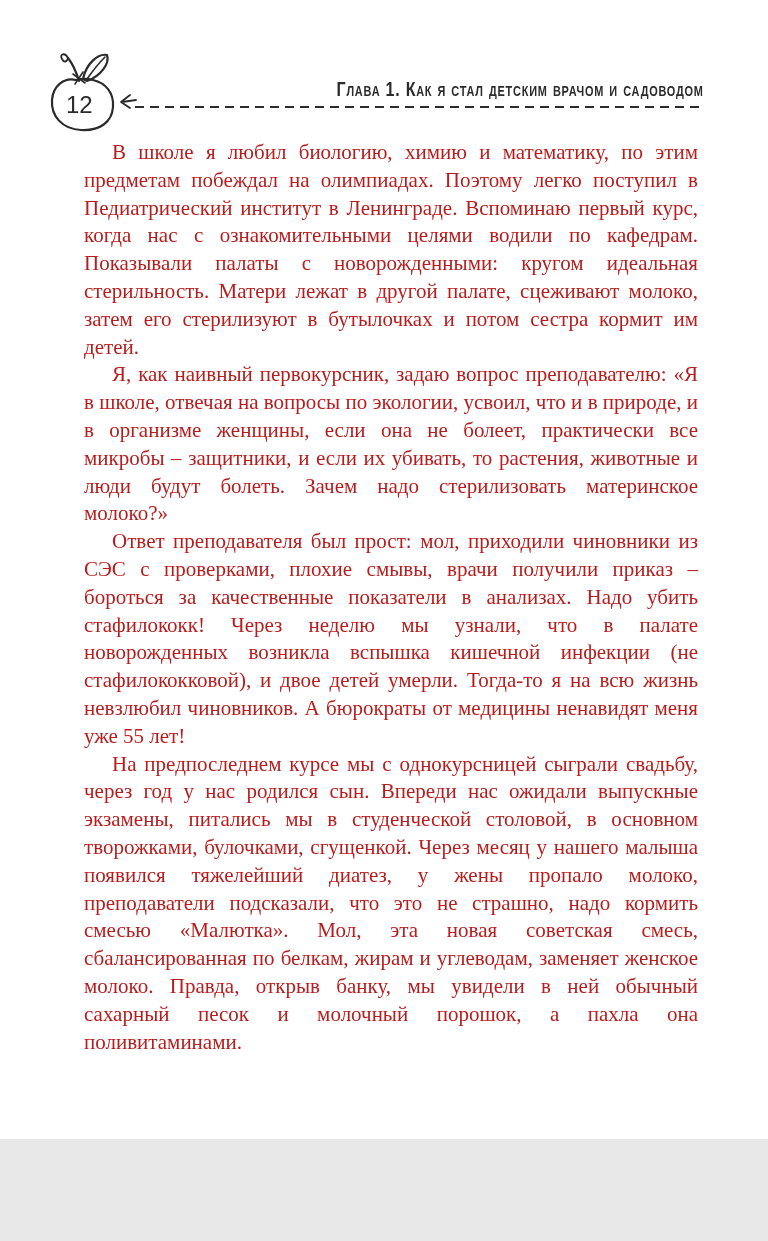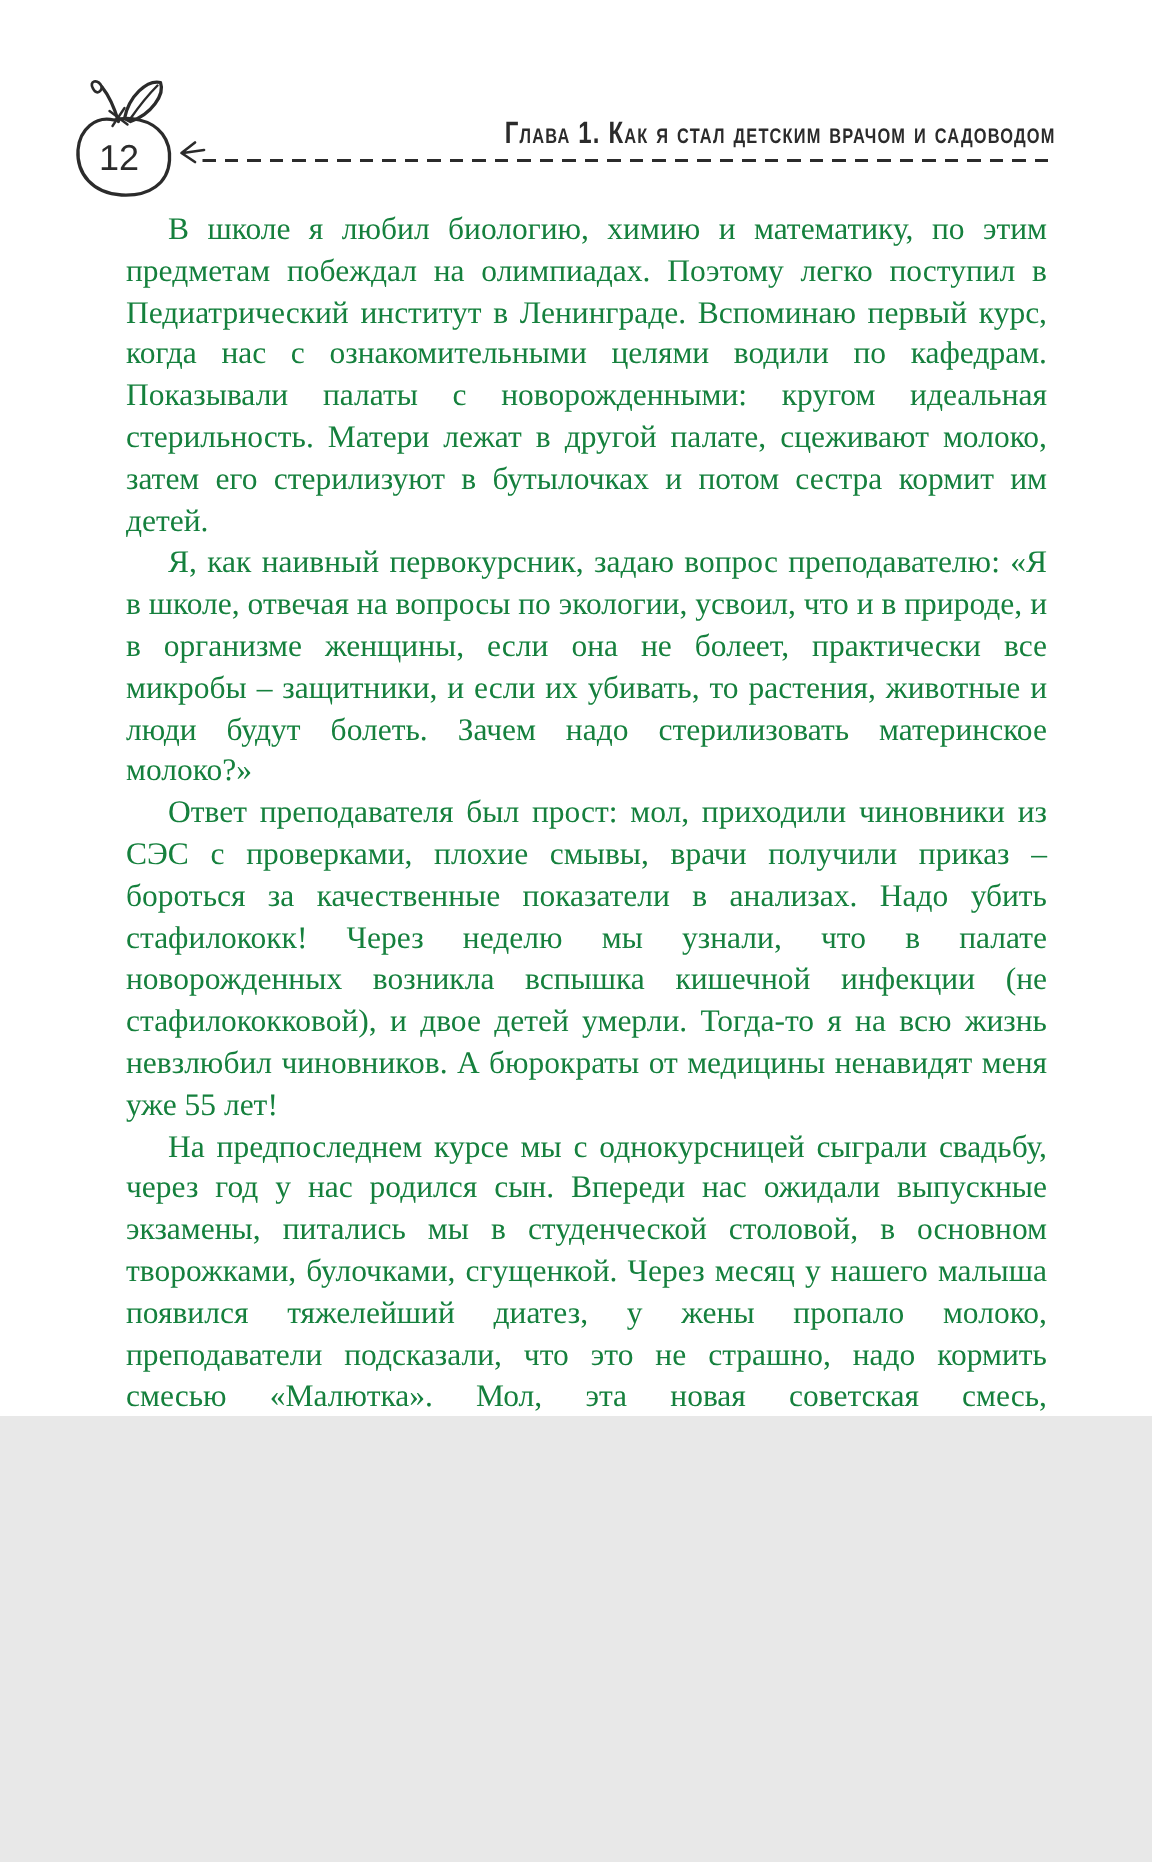--- a/index.html
+++ b/index.html
@@ -1,19 +1,19 @@
 <!DOCTYPE html>
 <html><head>
 <meta charset="utf-8">
 <style>
   html, body { margin: 0; padding: 0; background: #e8e8e8; }
   .page {
     position: relative;
     width: 768px;
-    height: 944px;
+    height: 1139px;
     background: #ffffff;
     overflow: hidden;
     font-family: "Liberation Serif", serif;
   }
   .apple-badge {
     position: absolute;
     left: 42px;
     top: 50px;
     width: 96px;
     height: 88px;
@@ -42,21 +42,21 @@
     height: 2px;
     background: repeating-linear-gradient(90deg, #2b2b2b 0 9px, transparent 9px 15px);
   }
   .body-text {
     position: absolute;
     left: 84px;
     top: 139px;
     width: 614px;
     font-size: 21px;
     line-height: 27.8px;
-    color: #15803d;
+    color: #b91c1c;
     text-align: justify;
   }
   .body-text p { margin: 0; text-indent: 28px; }
 </style>
 </head>
 <body>
 
 <div class="page">
 
   <div class="apple-badge">

